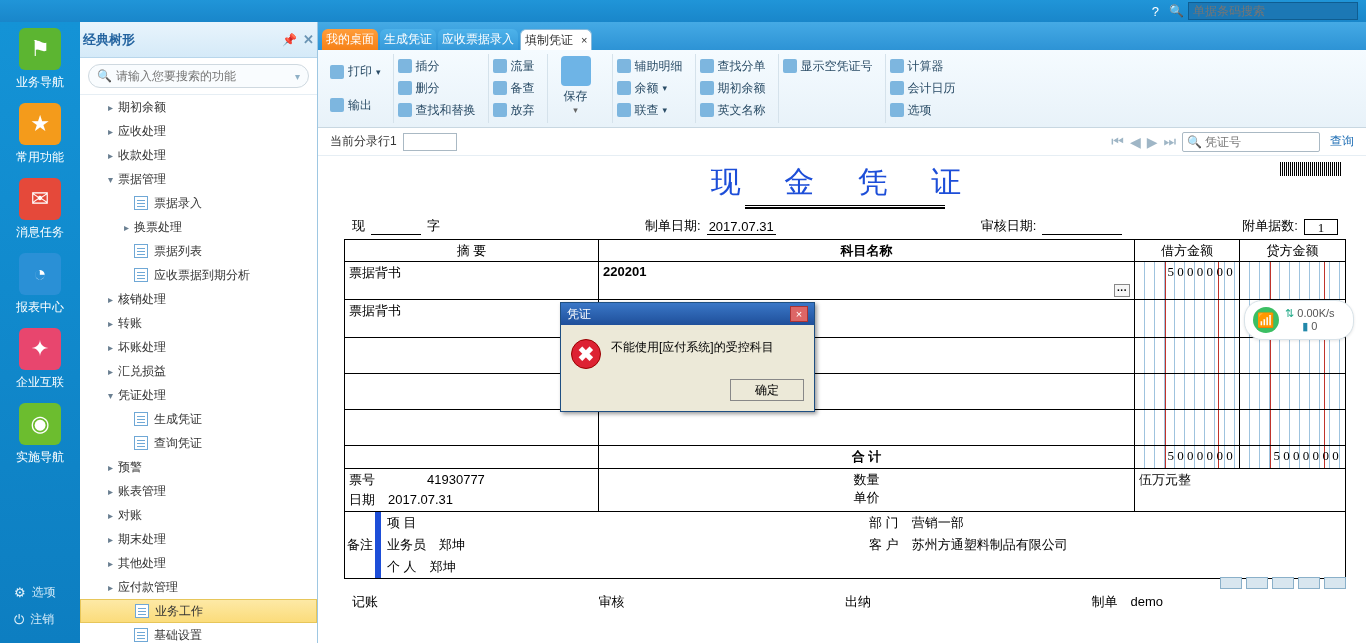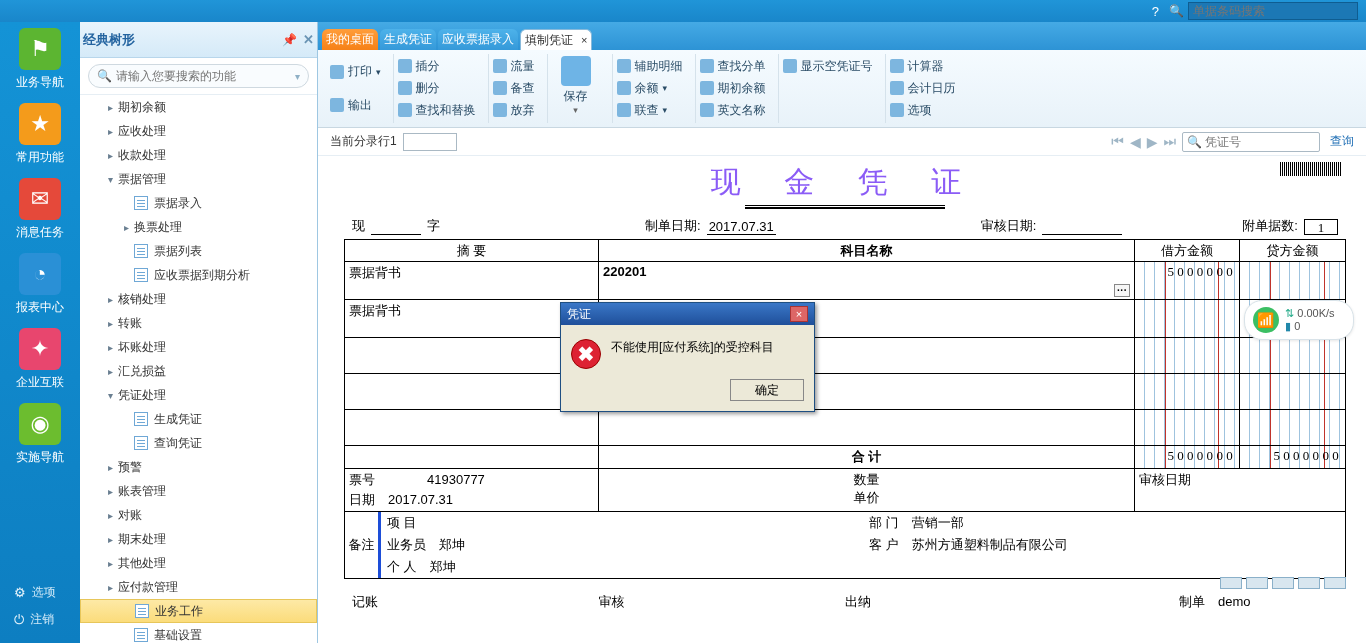--- a/index.html
+++ b/index.html
@@ -64,21 +64,21 @@
 .subbar .ebox{ width:54px; height:18px; border:1px solid #aab9c4; display:inline-block;}
 .subbar .navr { margin-left:auto; display:flex; align-items:center; gap:6px;}
 .navbtn{ color:#9fb6c6; font-size:14px; cursor:pointer;}
 .vnum-box{ display:flex; align-items:center; border:1px solid #aab9c4; height:20px; border-radius:2px; padding:0 4px;}
 .vnum-box .mag{ color:#8fb0c6; font-size:12px; margin-right:3px;}
 .vnum-box input{ width:110px; border:none; outline:none; font-size:12px; color:#888;}
 .qlink{ color:#1a6bb3; cursor:pointer; margin-left:4px;}
 
 
 .voucher-wrap{ flex:1; position:relative; padding:4px 20px 6px 26px; overflow:hidden; font-size:12px; color:#000;}
-.vtitle{ text-align:center; font-family:"SimSun",serif; font-size:30px; letter-spacing:18px; color:#8b5cf6; margin:2px 0 6px;}
+.vtitle{ text-align:center; font-family:"SimSun",serif; font-size:30px; letter-spacing:18px; color:#1d4ed8; margin:2px 0 6px;}
 .vtitle-line{ width:200px; border-bottom:2px solid #000; border-top:1px solid #000; height:4px; margin:-4px auto 8px;}
 .vhdr{ display:flex; font-family:"SimSun"; font-size:13px; padding:0 8px 4px; }
 .vhdr .seg{ display:flex; gap:6px; align-items:flex-end;}
 .vhdr .uline{ display:inline-block; min-width:50px; border-bottom:1px solid #000; text-align:center; padding:0 2px;}
 .barcode{ width:62px; height:14px; background:repeating-linear-gradient(90deg,#000 0,#000 1px,#fff 1px,#fff 2px); margin-bottom:2px; margin-left:auto;}
 .attach-box{ width:34px; height:16px; border:1px solid #000; display:inline-block; text-align:center; font-family:"SimSun";}
 .far-right-stack{ display:flex; flex-direction:column; align-items:flex-end; margin-left:auto;}
 
 
 .vgrid{ border:1px solid #000; font-family:"SimSun"; font-size:13px;}
@@ -98,42 +98,42 @@
 .vrow.data{ height:38px;}
 .vrow.data2{ height:36px;}
 .vrow.total{ height:22px;}
 .vrow.total .c-sum,.vrow.total .c-acct{ text-align:center; padding-top:2px;}
 .vrow.total .c-sum{ border-right:1px solid #000;}
 .vbelow{ display:flex; font-family:"SimSun"; font-size:13px; border:1px solid #000; border-top:none;}
 .vbelow .left{ width:254px; border-right:1px solid #000; padding:2px 4px; display:flex; flex-direction:column; gap:2px;}
 .vbelow .mid{ flex:1; border-right:1px solid #000; padding:2px 4px; text-align:center;}
 .vbelow .right{ width:210px; padding:2px 4px;}
 .vbelow2{ display:flex; border:1px solid #000; border-top:none; font-family:"SimSun"; font-size:13px;}
-.vbelow2 .remark{ width:36px; border-right:3px solid #1d4ed8; display:flex; align-items:center; justify-content:center;}
+.vbelow2 .remark{ width:36px; border-right:6px solid #1d4ed8; display:flex; align-items:center; justify-content:center;}
 .vbelow2 .cols{ flex:1; display:flex;}
 .vbelow2 .col{ flex:1; padding:2px 6px; display:flex; flex-direction:column; gap:4px;}
 .sig-row{ display:flex; font-family:"SimSun"; font-size:13px; padding:2px 8px;}
 .sig-row .sigcell{ flex:1;}
-.sig-row .sigcell.r{ text-align:center;}
+.sig-row .sigcell.r{ text-align:left;}
 .mini-icons{ display:flex; gap:4px; justify-content:flex-end; margin-top:-2px; margin-bottom:2px; }
 .mini-icons .mi{ width:22px; height:12px; background:#d8e6ef; border:1px solid #8ab0c9; font-size:8px; text-align:center; cursor:pointer;}
 
 
 .modal{ position:absolute; left:560px; top:302px; width:255px; background:#ece9d8; border:1px solid #1f4f82; box-shadow:2px 2px 4px rgba(0,0,0,.4); font-size:12px; z-index:100;}
 .modal-title{ height:22px; background:linear-gradient(#3a77c7,#1f4f9a); color:#fff; display:flex; align-items:center; padding:0 6px; font-size:12px;}
 .modal-title .mx{ margin-left:auto; width:18px; height:16px; background:#d66; border:1px solid #a33; color:#fff; text-align:center; line-height:14px; font-size:11px; cursor:pointer;}
 .modal-body{ padding:14px 10px 4px; display:flex; gap:10px; align-items:flex-start;}
 .modal-body .erricon{ width:30px; height:30px; border-radius:50%; background:#d23; color:#fff; font-size:20px; font-weight:bold; display:flex; align-items:center; justify-content:center; border:1px solid #900;}
 .modal-actions{ display:flex; justify-content:flex-end; padding:6px 10px 10px;}
 .modal-actions button{ width:74px; height:22px; font-size:12px; background:#ece9d8; border:1px solid #888; cursor:pointer;}
 
 
 .wifi-widget{ position:absolute; right:12px; top:300px; background:#fff; border:1px solid #d9e3e9; border-radius:18px; height:40px; width:110px; display:flex; align-items:center; gap:6px; padding:0 8px; font-size:11px; color:#555; box-shadow:0 1px 3px rgba(0,0,0,.1); z-index:90;}
 .wifi-widget .wicon{ width:26px; height:26px; border-radius:50%; background:#3bbf63; color:#fff; display:flex; align-items:center; justify-content:center; font-size:14px;}
-.wifi-widget .stats{ display:flex; flex-direction:column; line-height:13px;}
+.wifi-widget .stats{ display:flex; flex-direction:column; line-height:13px;text-align:center;}
 .wifi-widget .up{ color:#2a8; } .wifi-widget .dn{ color:#28a;}
 </style>
 </head>
 <body>
 
 <div class="top-bar">
   <div class="top-search">
     <span class="help-icon">?</span>
     <span class="qicon">🔍</span>
     <input placeholder="单据条码搜索" style="">
@@ -526,21 +526,21 @@
 
     <div class="vbelow">
       <div class="left">
         <div><span>票号</span>　　　　<span>41930777</span></div>
         <div><span>日期</span>　<span>2017.07.31</span></div>
       </div>
       <div class="mid">
         <div>数量</div>
         <div>单价</div>
       </div>
-      <div class="right">审核日期</div>
+      <div class="right">伍万元整</div>
     </div>
 
     <div class="vbelow2">
       <div class="remark">备注</div>
       <div class="cols">
         <div class="col">
           <div><span>项 目</span></div>
           <div><span>业务员</span>　<span>郑坤</span></div>
           <div><span>个 人</span>　<span>郑坤</span></div>
         </div>

